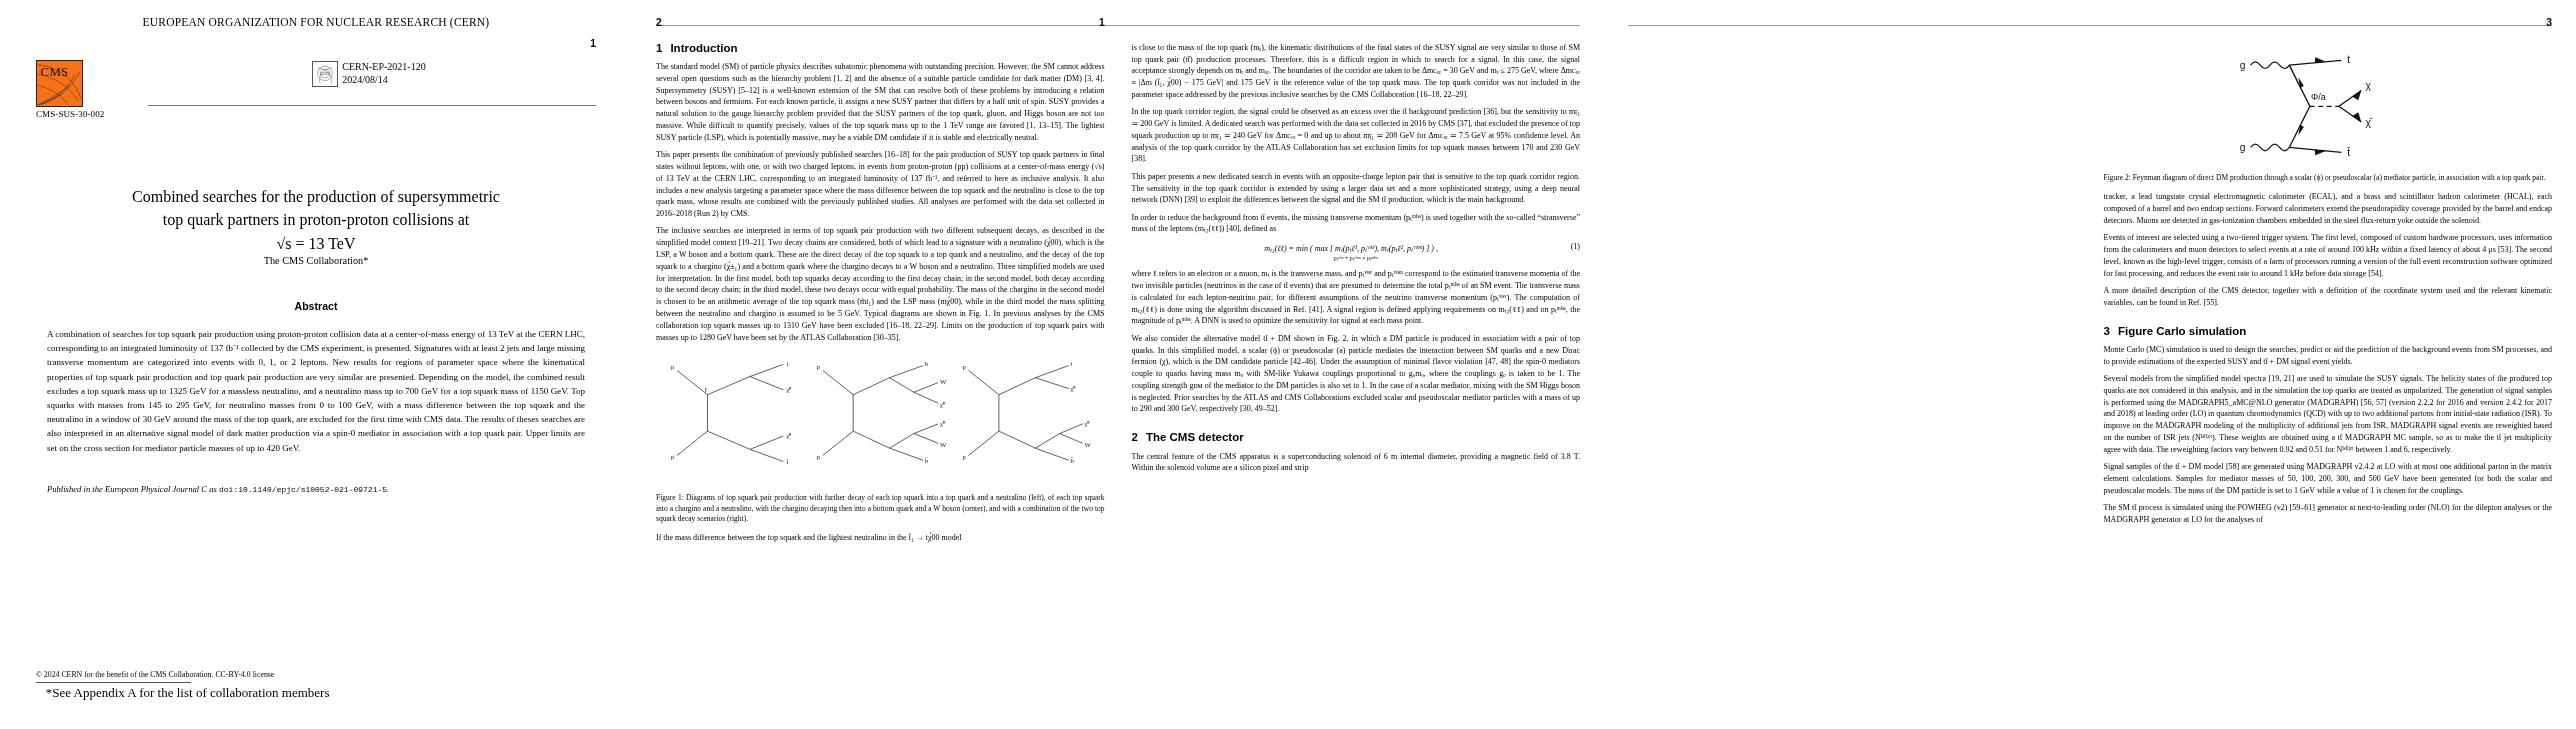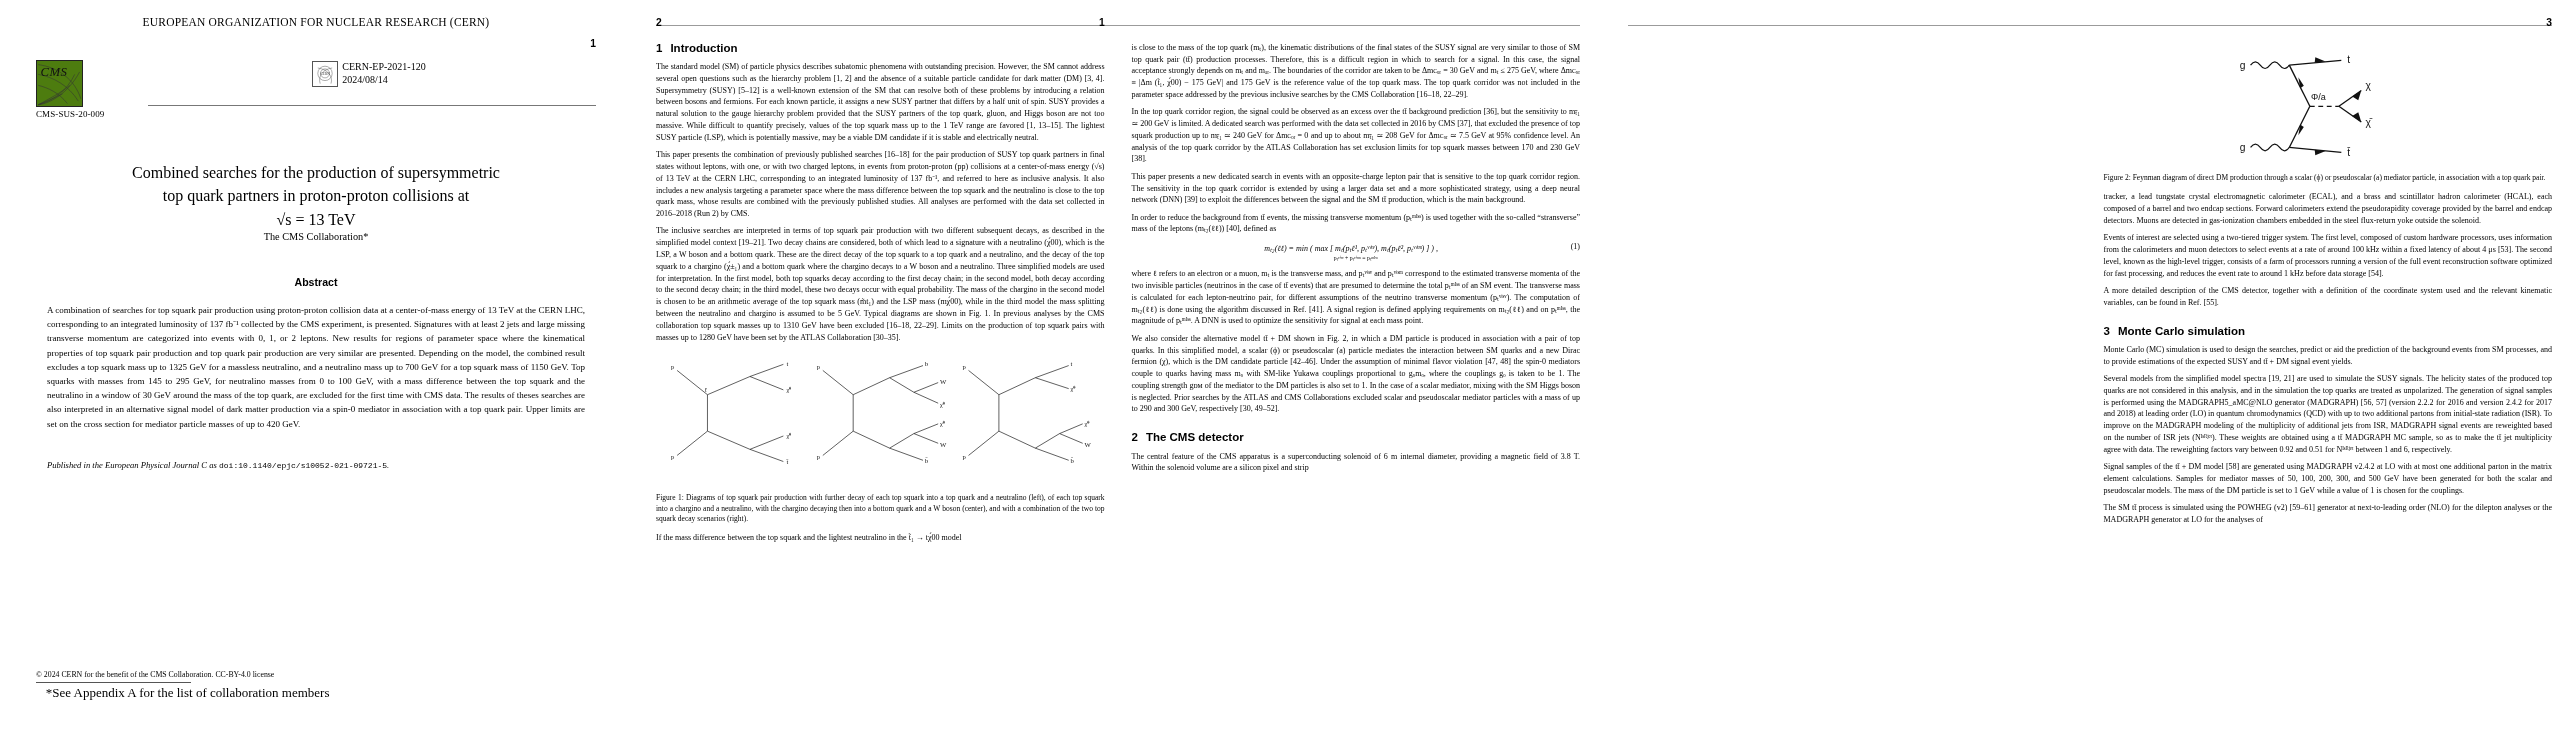--- a/index.html
+++ b/index.html
@@ -87,23 +87,22 @@
     margin-top: 32px;
     position: relative;
     height: 58px;
   }
   .cms-logo {
     width: 45px;
     height: 45px;
     border: 0.6px solid #222;
     position: relative;
     overflow: hidden;
-    background: #4d7c0f;
+    background: #f97316;
     flex: none;
-    font-style: italic;
   }
   .cms-logo .cms-text {
     position: absolute;
     left: 3.6px;
     top: 3.6px;
     font-family: "Liberation Serif", serif;
     font-size: 12.8px;
     letter-spacing: 0.3px;
     color: #111;
     z-index: 3;
@@ -138,21 +137,21 @@
     background: #777;
     position: absolute;
     left: 112px;
     right: 0;
     top: 45px;
   }
   .paper-title {
     text-align: center;
     font-size: 16px;
     line-height: 1.42;
-    margin-top: 44px;
+    margin-top: 68px;
     color: #000;
   }
   .paper-title .sqrt-line {
     display: block;
     margin-top: 1.2px;
   }
   .author {
     text-align: center;
     font-size: 10.3px;
     color: #000;
@@ -286,21 +285,21 @@
               <path d="M2 72 C 26 66, 50 48, 62 22"></path>
               <path d="M2 72 C 20 62, 40 52, 54 40"></path>
               <path d="M2 72 C 16 66, 30 60, 42 54"></path>
               <path d="M2 40 C 18 44, 36 52, 50 70"></path>
               <path d="M2 22 C 26 26, 52 40, 68 66"></path>
               <path d="M2 6 C 34 10, 62 30, 72 62"></path>
             </g>
           </svg>
           <span class="cms-text">CMS</span>
         </div>
-        <div class="cms-id">CMS-SUS-20-009</div>
+        <div class="cms-id">CMS-SUS-30-002</div>
       </div>
 
       <div class="cern-block">
         <div class="cern-logo">
           <svg width="24" height="24" viewBox="0 0 40 40">
             <g fill="none" stroke="#555" stroke-width="0.8">
               <circle cx="20" cy="19" r="12"></circle>
               <circle cx="20" cy="19" r="7.5"></circle>
               <path d="M8 10 C 24 12, 34 24, 30 36"></path>
               <path d="M32 10 C 16 12, 8 24, 12 36"></path>
@@ -509,21 +508,21 @@
         </div>
 
         <div class="caption">Figure 2: Feynman diagram of direct DM production through a scalar (ϕ) or pseudoscalar (a) mediator particle, in association with a top quark pair.</div>
 
         <p class="body">tracker, a lead tungstate crystal electromagnetic calorimeter (ECAL), and a brass and scintillator hadron calorimeter (HCAL), each composed of a barrel and two endcap sections. Forward calorimeters extend the pseudorapidity coverage provided by the barrel and endcap detectors. Muons are detected in gas-ionization chambers embedded in the steel flux-return yoke outside the solenoid.</p>
         <p class="body">Events of interest are selected using a two-tiered trigger system. The first level, composed of custom hardware processors, uses information from the calorimeters and muon detectors to select events at a rate of around 100 kHz within a fixed latency of about 4 μs [53]. The second level, known as the high-level trigger, consists of a farm of processors running a version of the full event reconstruction software optimized for fast processing, and reduces the event rate to around 1 kHz before data storage [54].</p>
         <p class="body">A more detailed description of the CMS detector, together with a definition of the coordinate system used and the relevant kinematic variables, can be found in Ref. [55].</p>
 
         <div class="sec-h spaced">
           <span>3</span>
-          <span>Monte Carlo simulation</span>
+          <span>Figure Carlo simulation</span>
         </div>
         <p class="body">Monte Carlo (MC) simulation is used to design the searches, predict or aid the prediction of the background events from SM processes, and to provide estimations of the expected SUSY and tt̄ + DM signal event yields.</p>
         <p class="body">Several models from the simplified model spectra [19, 21] are used to simulate the SUSY signals. The helicity states of the produced top quarks are not considered in this analysis, and in the simulation the top quarks are treated as unpolarized. The generation of signal samples is performed using the MADGRAPH5_aMC@NLO generator (MADGRAPH) [56, 57] (version 2.2.2 for 2016 and version 2.4.2 for 2017 and 2018) at leading order (LO) in quantum chromodynamics (QCD) with up to two additional partons from initial-state radiation (ISR). To improve on the MADGRAPH modeling of the multiplicity of additional jets from ISR, MADGRAPH signal events are reweighted based on the number of ISR jets (Nᴵˢᴿʲᵉᵗ). These weights are obtained using a tt̄ MADGRAPH MC sample, so as to make the tt̄ jet multiplicity agree with data. The reweighting factors vary between 0.92 and 0.51 for Nᴵˢᴿʲᵉᵗ between 1 and 6, respectively.</p>
         <p class="body">Signal samples of the tt̄ + DM model [58] are generated using MADGRAPH v2.4.2 at LO with at most one additional parton in the matrix element calculations. Samples for mediator masses of 50, 100, 200, 300, and 500 GeV have been generated for both the scalar and pseudoscalar models. The mass of the DM particle is set to 1 GeV while a value of 1 is chosen for the couplings.</p>
         <p class="body">The SM tt̄ process is simulated using the POWHEG (v2) [59–61] generator at next-to-leading order (NLO) for the dilepton analyses or the MADGRAPH generator at LO for the analyses of</p>
       </div>
     </div>
   </div>
 
 </div>

